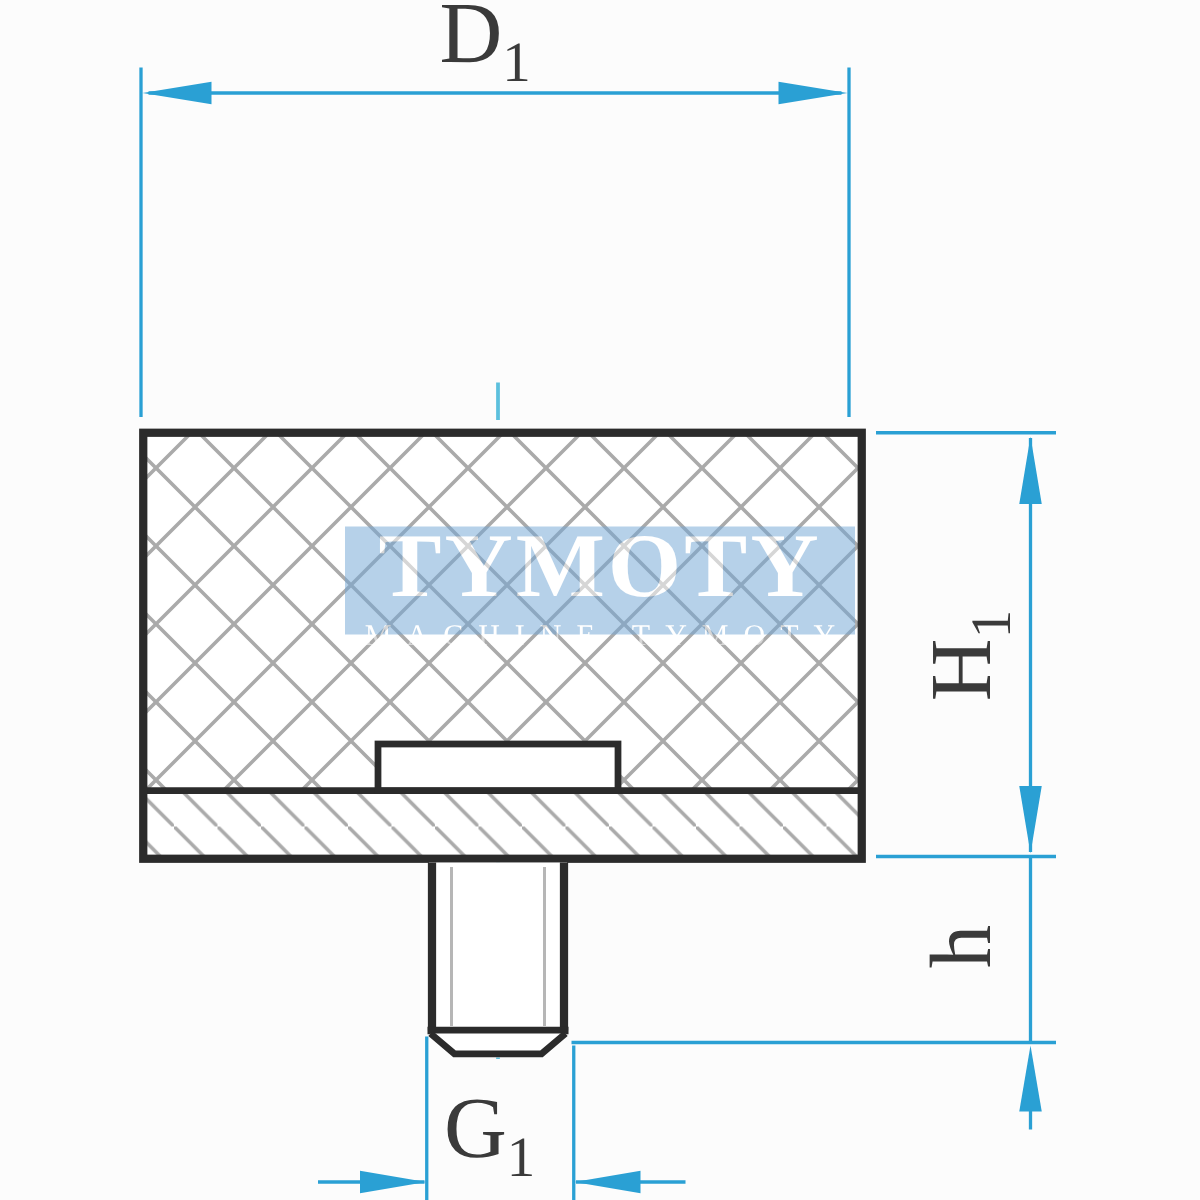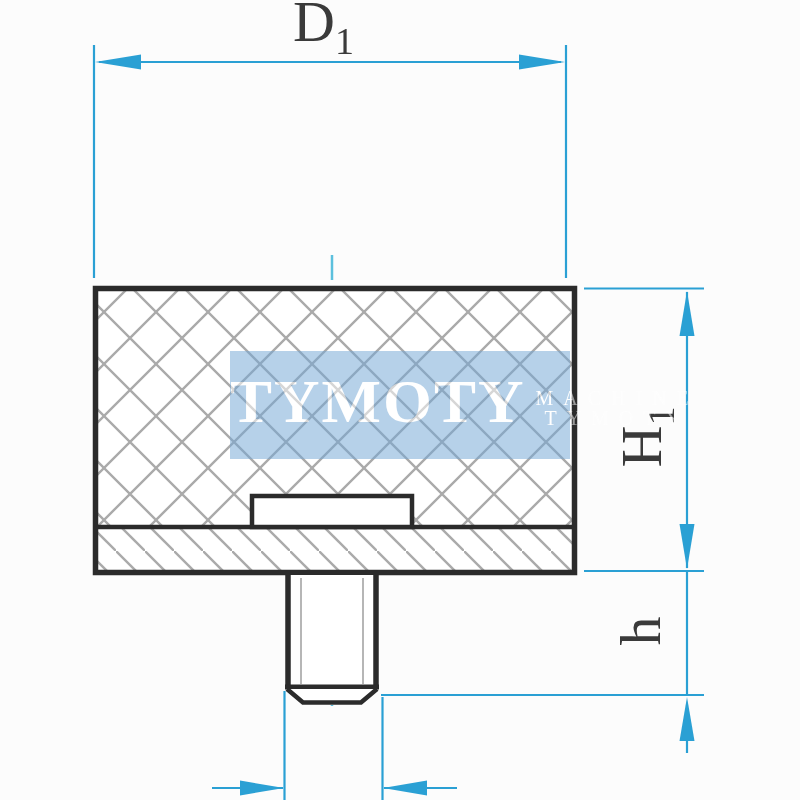--- a/index.html
+++ b/index.html
@@ -18,24 +18,24 @@
     white-space:nowrap;
     user-select:none;
   }
   .dim-label .sub { font-size:38px; vertical-align:-13px; }
   .label-d1 { left:293px; top:-7px; }
   .label-g1 { left:296px; top:723px; }
   .label-h1 { left:646px; top:437px; transform:translate(-50%,-50%) rotate(-90deg); }
   .label-h  { left:641px; top:631px; transform:translate(-50%,-50%) rotate(-90deg); }
 
   .watermark {
-    position:absolute; left:230px; top:351px; width:340px; height:108px;
+    position:absolute; left:230px; top:351px; width:340px; height:72px;
     background:#74a8d6;
     opacity:0.52;
-    display:flex; flex-direction:row; align-items:center; justify-content:flex-start;
+    display:flex; flex-direction:column; align-items:center; justify-content:flex-start;
     color:#ffffff; text-align:center; user-select:none;
   }
   .wm-title {
     font-size:63px; font-weight:bold; letter-spacing:2px; line-height:1;
     margin-top:-5px; transform:scaleY(0.96);
   }
   .wm-sub {
     font-size:20px; letter-spacing:10px; line-height:1; margin-top:5px;
     padding-left:10px; 
   }
@@ -103,19 +103,20 @@
       <polygon points="383,788 427,780.5 427,795.5" stroke="none"></polygon>
     </g>
   </svg>
 
   <div class="dim-label label-d1"><span>D</span><span class="sub">1</span></div>
 
   <div class="dim-label label-h1"><span>H</span><span class="sub">1</span></div>
 
   <div class="dim-label label-h"><span>h</span></div>
 
+  <div class="dim-label label-g1"><span>G</span><span class="sub">1</span></div>
 
   <div class="watermark">
     <div class="wm-title">TYMOTY</div>
     <div class="wm-sub">MACHINE TYMOTY</div>
   </div>
 
 </div>
 
 </body></html>

